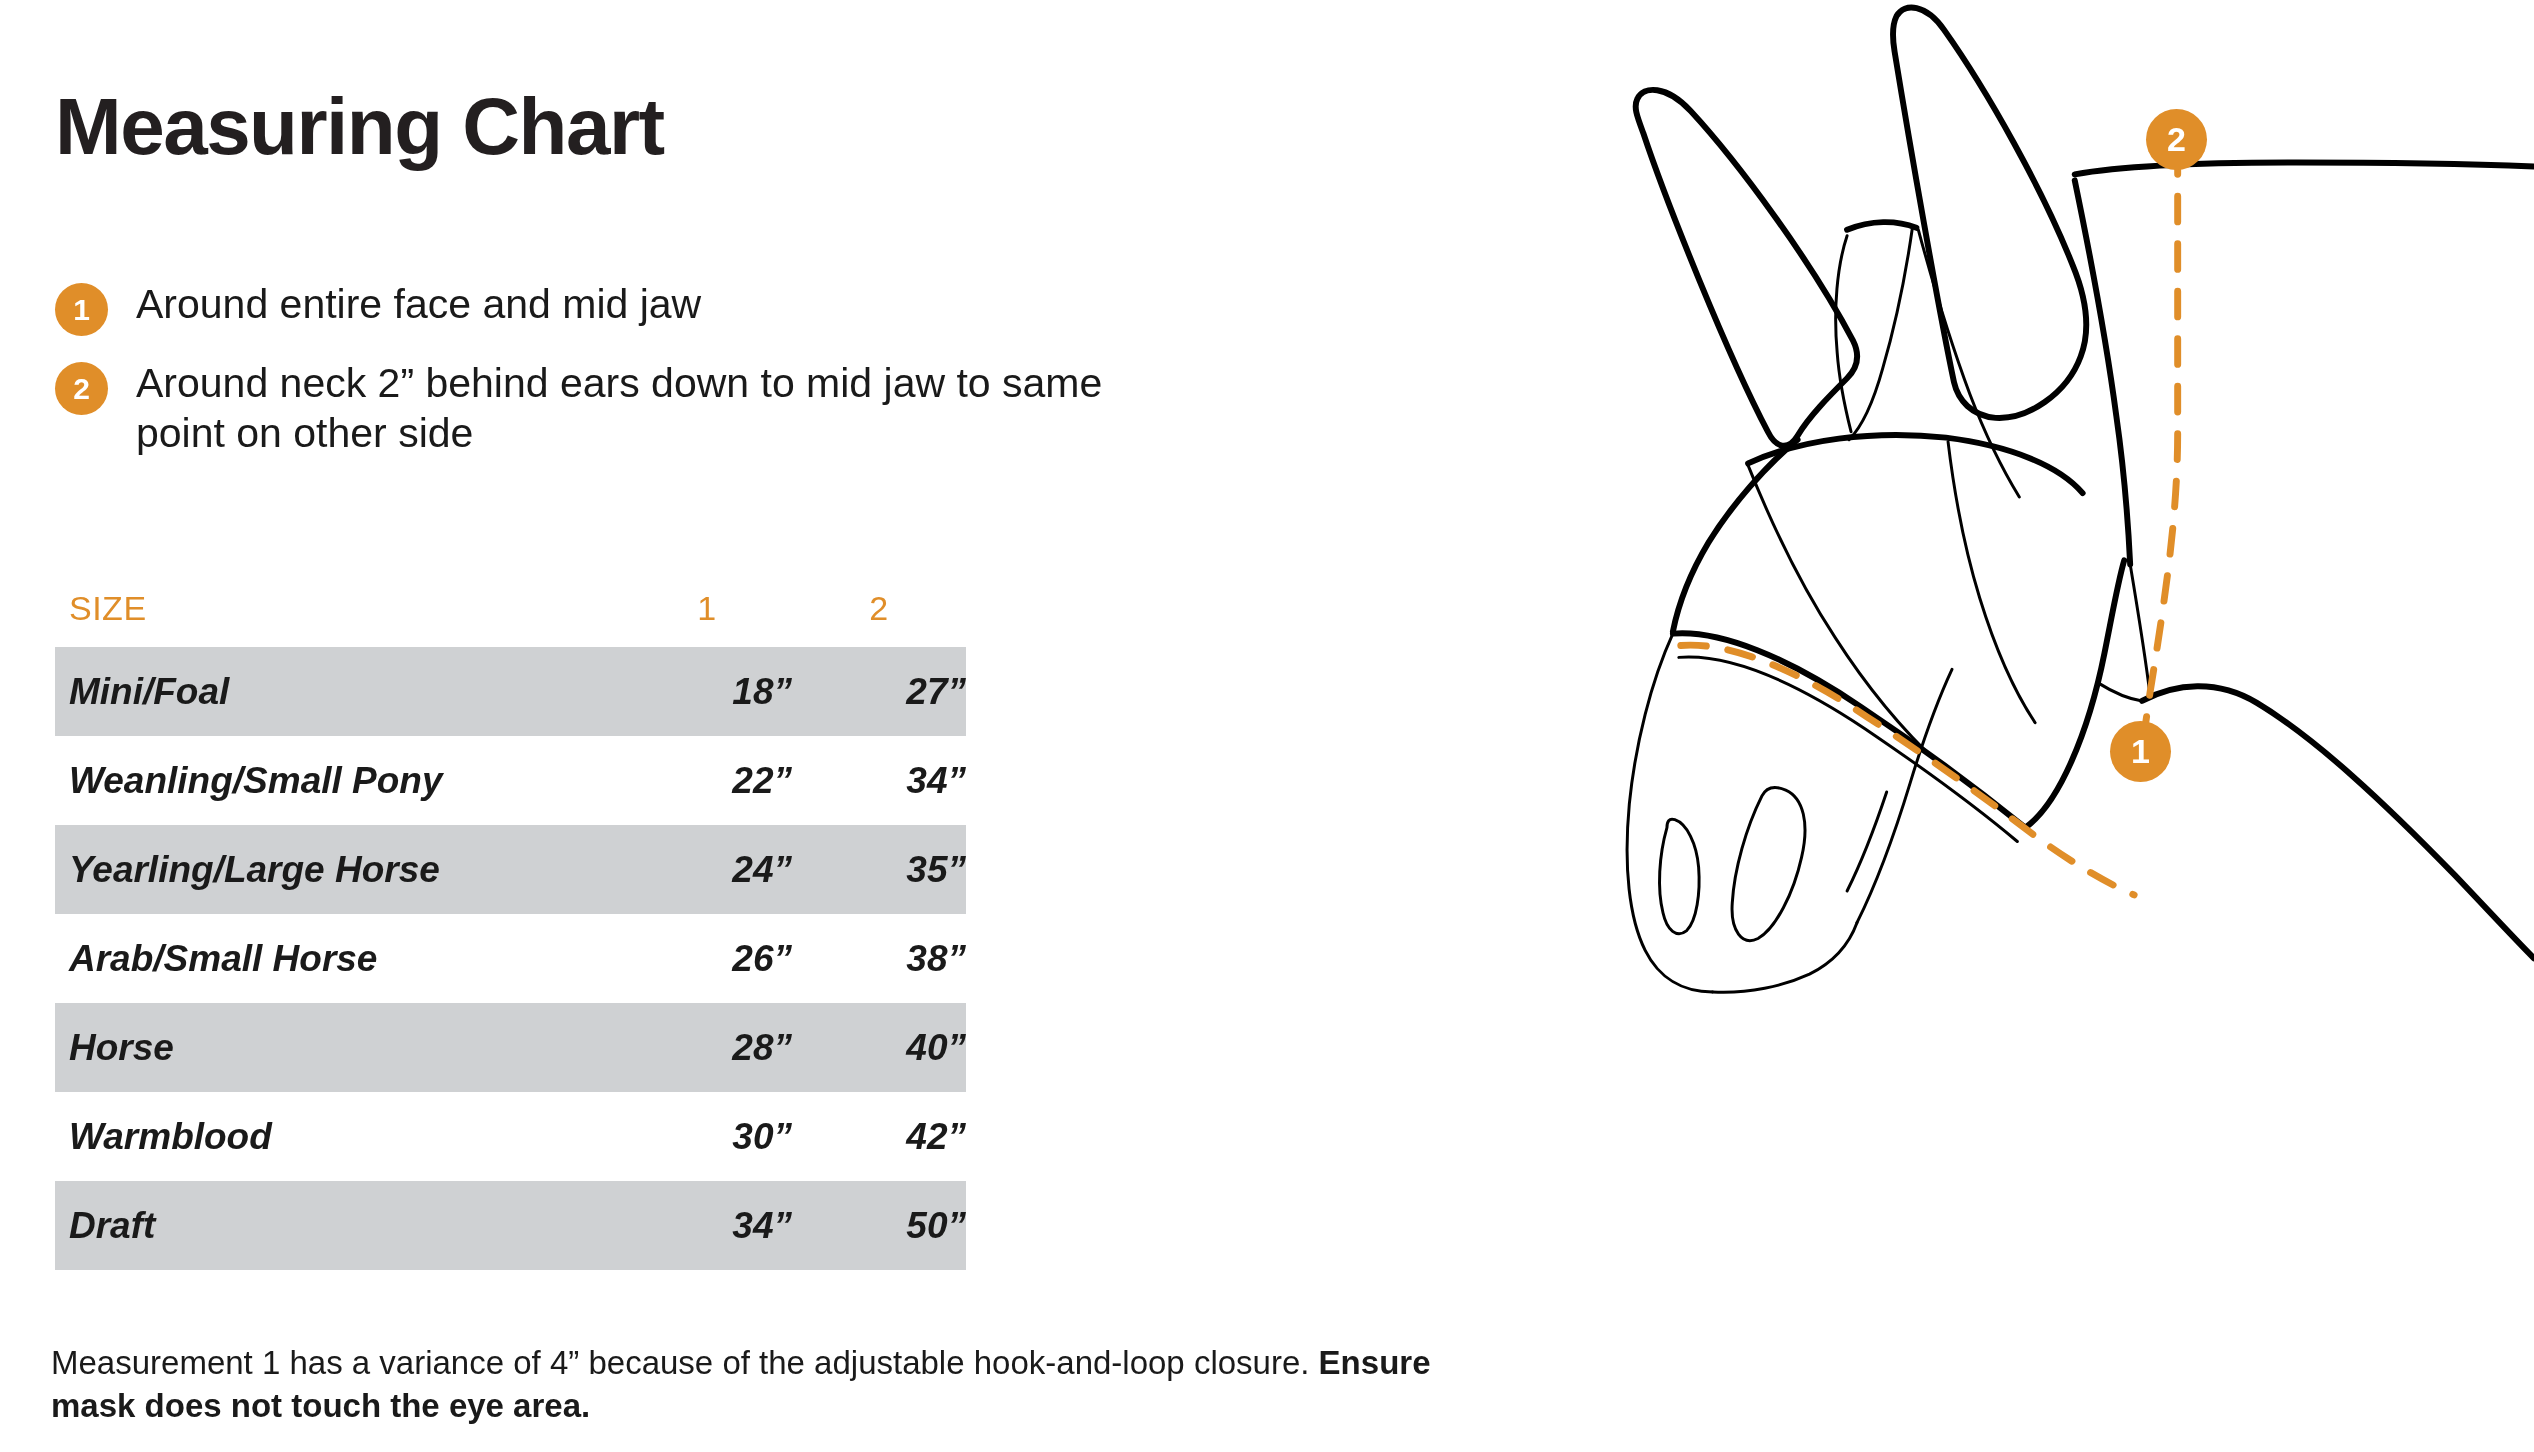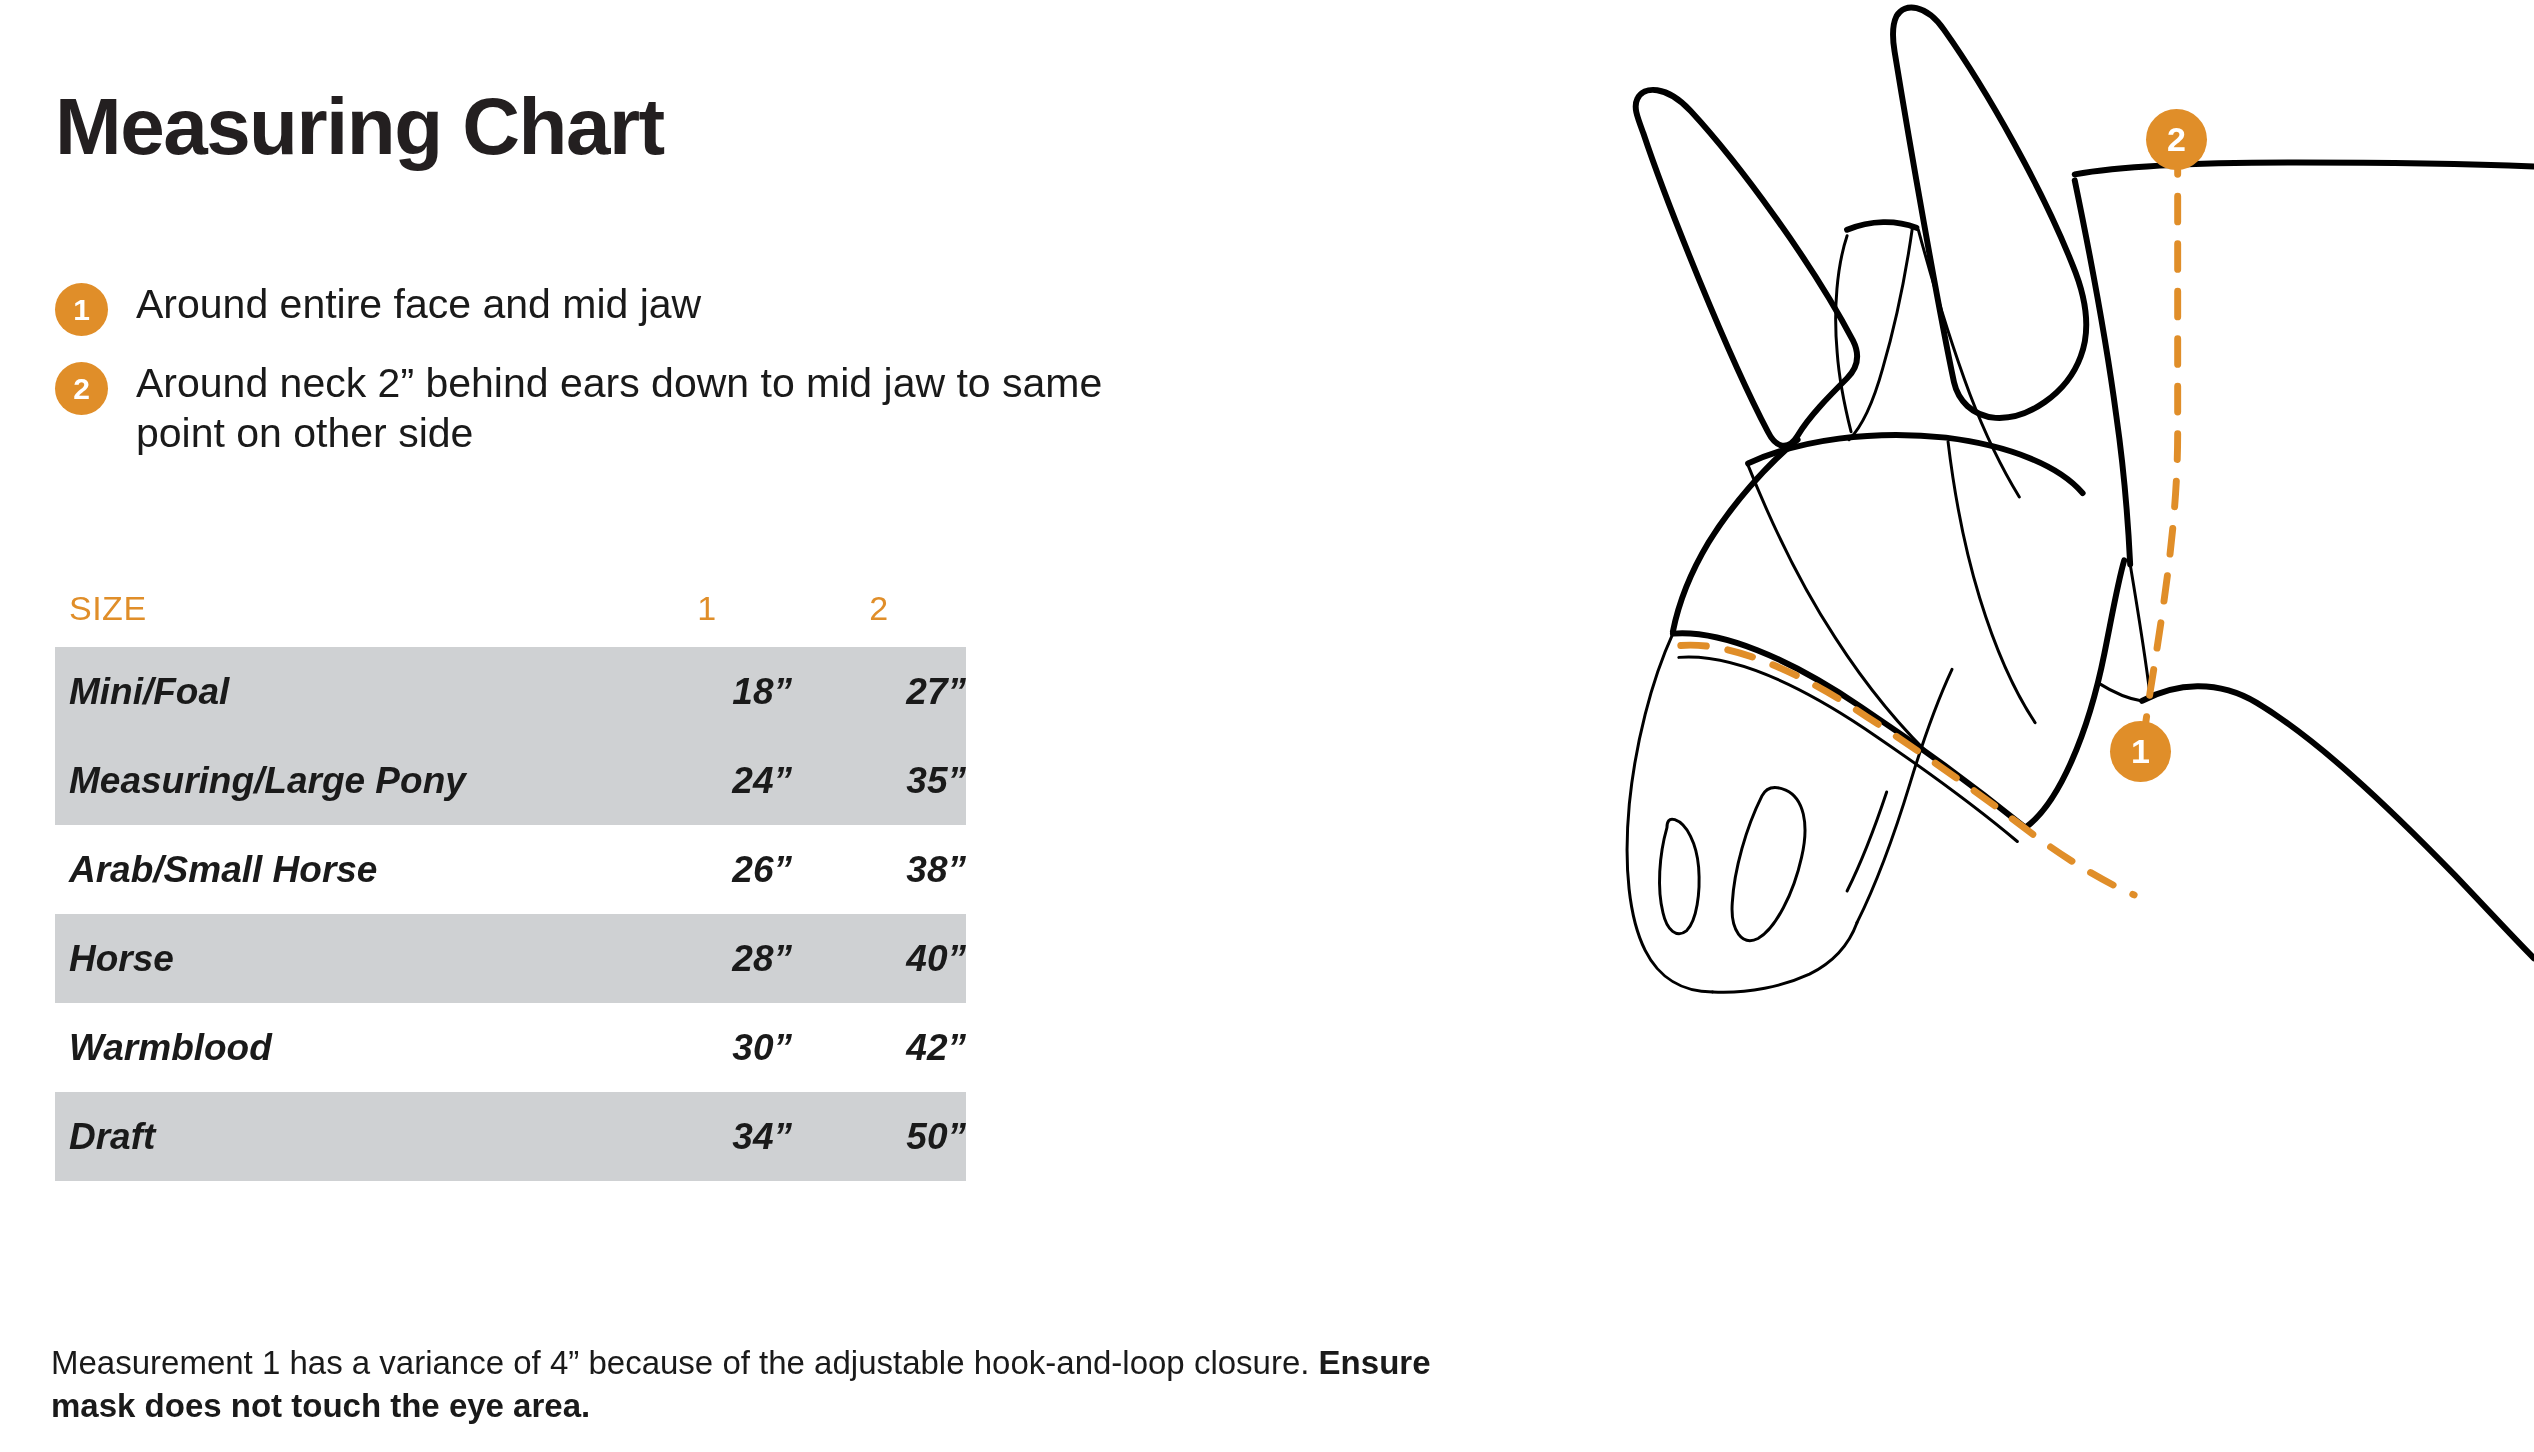--- a/index.html
+++ b/index.html
@@ -211,22 +211,27 @@
             <th class="h-num">1</th>
             <th class="h-num">2</th>
           </tr>
         </thead>
         <tbody>
           <tr class="odd">
             <td class="t-size">Mini/Foal</td>
             <td class="t-num">18”</td>
             <td class="t-num">27”</td>
           </tr>
+          <tr class="even">
+            <td class="t-size">Weanling/Small Pony</td>
+            <td class="t-num">22”</td>
+            <td class="t-num">34”</td>
+          </tr>
           <tr class="odd">
-            <td class="t-size">Measuring/Large Pony</td>
+            <td class="t-size">Yearling/Large Horse</td>
             <td class="t-num">24”</td>
             <td class="t-num">35”</td>
           </tr>
           <tr class="even">
             <td class="t-size">Arab/Small Horse</td>
             <td class="t-num">26”</td>
             <td class="t-num">38”</td>
           </tr>
           <tr class="odd">
             <td class="t-size">Horse</td>

